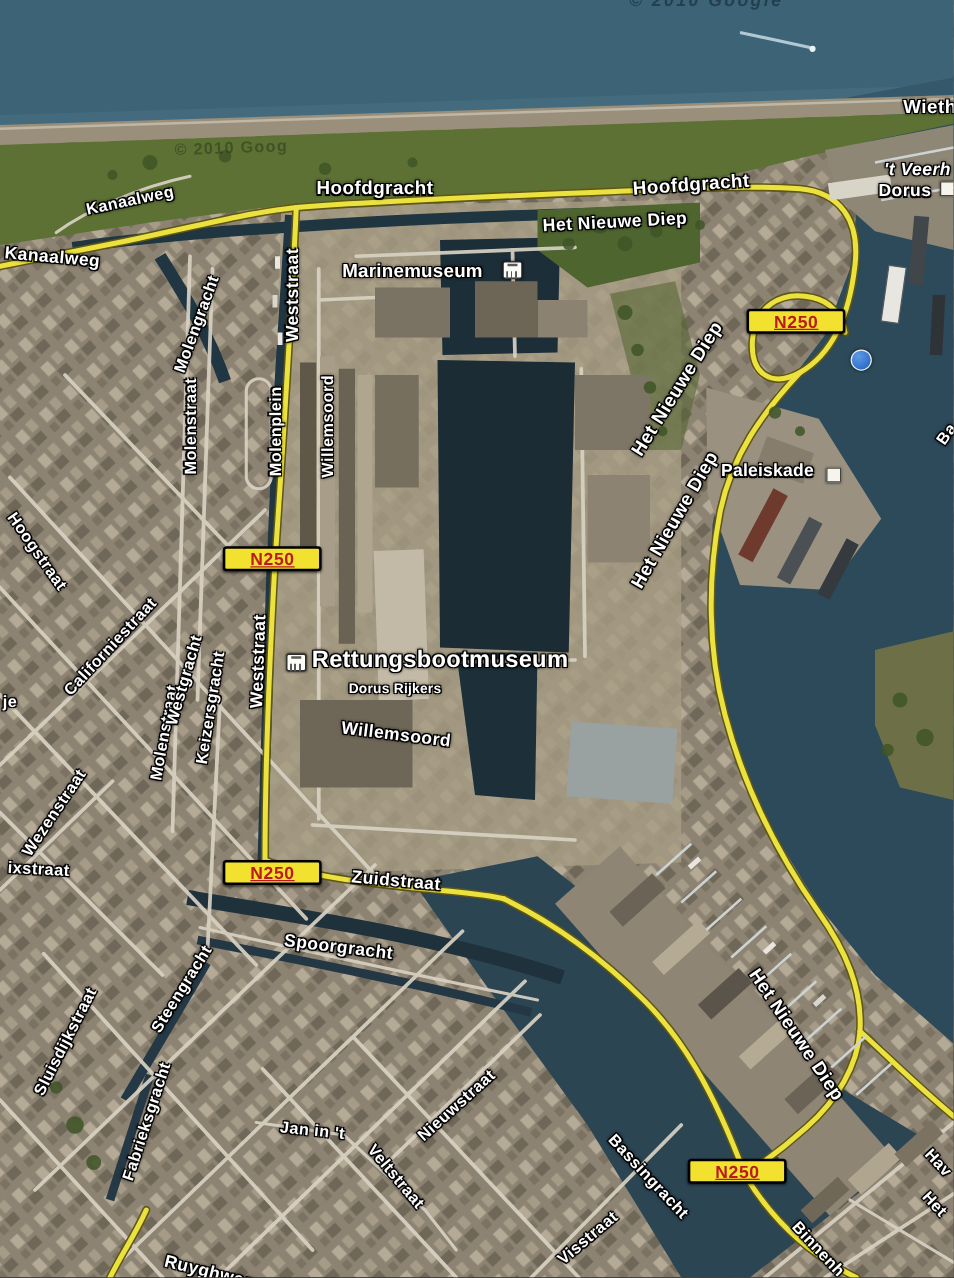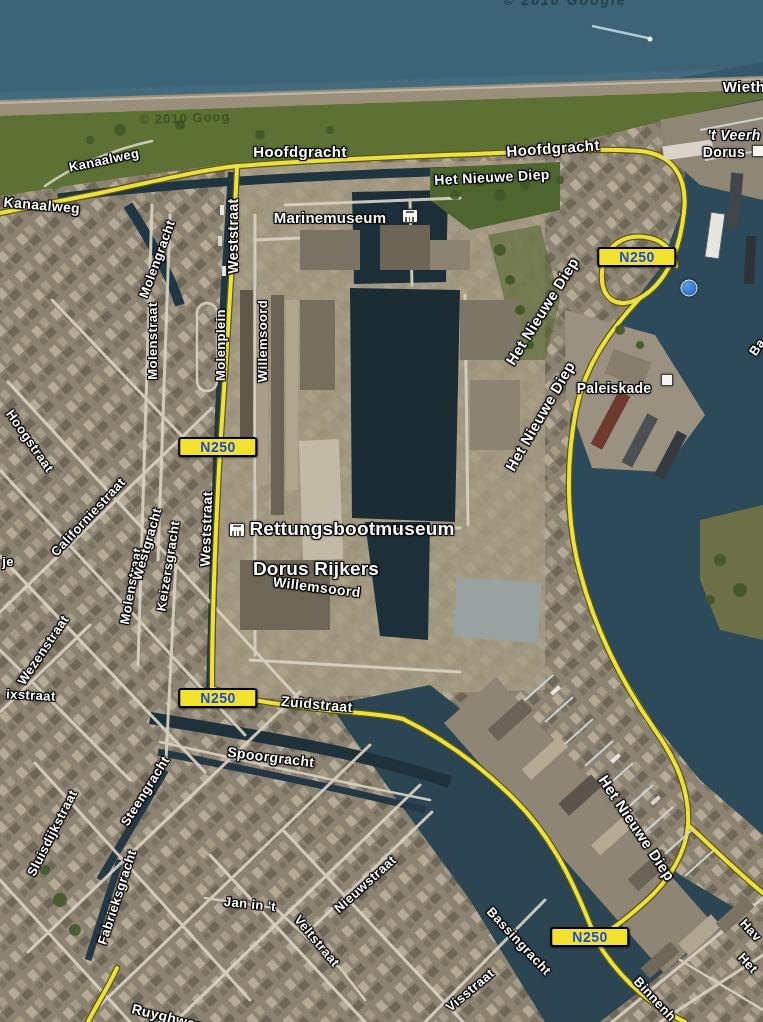--- a/index.html
+++ b/index.html
@@ -10,23 +10,24 @@
   }
   .viewport svg{position:absolute;left:0;top:0;}
   #labels,#icons{position:absolute;left:0;top:0;width:100%;height:100%;pointer-events:none;}
   .label{
     position:absolute;white-space:nowrap;color:#fff;font-weight:bold;
     letter-spacing:.4px;line-height:1;
     text-shadow:-1px -1px 0 #000,1px -1px 0 #000,-1px 1px 0 #000,1px 1px 0 #000,0 0 3px #000,0 0 3px #000;
   }
   .label.poi{letter-spacing:.2px;}
   .label.badge{
-    background:#f2e12f;color:#1d4ed8;border:2px solid #000;border-radius:3px;
+    background:#f2e12f;color:#b91c1c;border:2px solid #000;border-radius:3px;
     padding:1px 20px;text-shadow:none;letter-spacing:.5px;
     box-shadow:0 1px 2px rgba(0,0,0,.55);
+    text-decoration:underline;
   }
   .label.watermark{
     color:rgba(12,34,44,.55);font-weight:bold;letter-spacing:2px;text-shadow:none;
   }
   .label.watermark2{
     color:rgba(30,45,22,.45);font-weight:bold;letter-spacing:1px;text-shadow:none;
   }
   .icon{position:absolute;transform:translate(-50%,-50%);}
   .icon.museum{
     width:14px;height:12px;background:#fdfdf8;border:1px solid #2b2b2b;border-radius:2px;
@@ -246,41 +247,41 @@
       <div class="label road" style="left: 734px; top: 135px; font-size: 14px; transform: translate(-50%, -50%) rotate(0deg); font-style: italic;">'t Veerh</div>
       <div class="label road" style="left: 724px; top: 152px; font-size: 14px; transform: translate(-50%, -50%) rotate(0deg);">Dorus</div>
       <div class="label road" style="left: 300px; top: 151px; font-size: 15px; transform: translate(-50%, -50%) rotate(0deg);">Hoofdgracht</div>
       <div class="label road" style="left: 553px; top: 148px; font-size: 15px; transform: translate(-50%, -50%) rotate(-4deg);">Hoofdgracht</div>
       <div class="label road" style="left: 492px; top: 177px; font-size: 14px; transform: translate(-50%, -50%) rotate(-3deg);">Het Nieuwe Diep</div>
       <div class="label road" style="left: 104px; top: 160px; font-size: 13px; transform: translate(-50%, -50%) rotate(-12deg);">Kanaalweg</div>
       <div class="label road" style="left: 42px; top: 205px; font-size: 14px; transform: translate(-50%, -50%) rotate(5deg);">Kanaalweg</div>
       <div class="label poi" style="left: 330px; top: 217px; font-size: 15px; transform: translate(-50%, -50%) rotate(0deg);">Marinemuseum</div>
       <div class="label road" style="left: 542px; top: 311px; font-size: 15px; transform: translate(-50%, -50%) rotate(-58deg);">Het Nieuwe Diep</div>
       <div class="label road" style="left: 540px; top: 416px; font-size: 15px; transform: translate(-50%, -50%) rotate(-60deg);">Het Nieuwe Diep</div>
-      <div class="label poi" style="left: 614px; top: 388px; font-size: 14px; transform: translate(-50%, -50%) rotate(0deg);">Paleiskade</div>
+      <div class="label poi" style="left: 614px; top: 376px; font-size: 14px; transform: translate(-50%, -50%) rotate(0deg);">Paleiskade</div>
       <div class="label badge" style="left: 637px; top: 257px; font-size: 14px; transform: translate(-50%, -50%) rotate(0deg);">N250</div>
       <div class="label badge" style="left: 218px; top: 447px; font-size: 14px; transform: translate(-50%, -50%) rotate(0deg);">N250</div>
       <div class="label badge" style="left: 218px; top: 698px; font-size: 14px; transform: translate(-50%, -50%) rotate(0deg);">N250</div>
       <div class="label badge" style="left: 590px; top: 937px; font-size: 14px; transform: translate(-50%, -50%) rotate(0deg);">N250</div>
       <div class="label road" style="left: 233px; top: 236px; font-size: 14px; transform: translate(-50%, -50%) rotate(-90deg);">Weststraat</div>
       <div class="label road" style="left: 157px; top: 259px; font-size: 13px; transform: translate(-50%, -50%) rotate(-70deg);">Molengracht</div>
       <div class="label road" style="left: 152px; top: 341px; font-size: 13px; transform: translate(-50%, -50%) rotate(-90deg);">Molenstraat</div>
       <div class="label road" style="left: 220px; top: 345px; font-size: 13px; transform: translate(-50%, -50%) rotate(-90deg);">Molenplein</div>
       <div class="label road" style="left: 262px; top: 341px; font-size: 13px; transform: translate(-50%, -50%) rotate(-90deg);">Willemsoord</div>
       <div class="label road" style="left: 30px; top: 441px; font-size: 13px; transform: translate(-50%, -50%) rotate(55deg);">Hoogstraat</div>
       <div class="label road" style="left: 88px; top: 517px; font-size: 13px; transform: translate(-50%, -50%) rotate(-47deg);">Californiestraat</div>
       <div class="label road" style="left: 131px; top: 586px; font-size: 13px; transform: translate(-50%, -50%) rotate(-80deg);">Molenstraat</div>
       <div class="label road" style="left: 147px; top: 544px; font-size: 13px; transform: translate(-50%, -50%) rotate(-74deg);">Westgracht</div>
       <div class="label road" style="left: 168px; top: 566px; font-size: 13px; transform: translate(-50%, -50%) rotate(-81deg);">Keizersgracht</div>
       <div class="label road" style="left: 206px; top: 529px; font-size: 14px; transform: translate(-50%, -50%) rotate(-88deg);">Weststraat</div>
       <div class="label road" style="left: 43px; top: 650px; font-size: 13px; transform: translate(-50%, -50%) rotate(-56deg);">Wezenstraat</div>
       <div class="label road" style="left: 8px; top: 561px; font-size: 13px; transform: translate(-50%, -50%) rotate(0deg);">je</div>
       <div class="label road" style="left: 31px; top: 695px; font-size: 13px; transform: translate(-50%, -50%) rotate(3deg);">ixstraat</div>
       <div class="label poi" style="left: 352px; top: 528px; font-size: 19px; transform: translate(-50%, -50%) rotate(0deg);">Rettungsbootmuseum</div>
-      <div class="label poi" style="left: 316px; top: 568px; font-size: 19px; transform: translate(-50%, -50%) rotate(0deg);">Dorus Rijkers</div>
+      <div class="label poi" style="left: 316px; top: 552px; font-size: 11px; transform: translate(-50%, -50%) rotate(0deg);">Dorus Rijkers</div>
       <div class="label road" style="left: 317px; top: 587px; font-size: 14px; transform: translate(-50%, -50%) rotate(7deg);">Willemsoord</div>
       <div class="label road" style="left: 317px; top: 704px; font-size: 14px; transform: translate(-50%, -50%) rotate(5deg);">Zuidstraat</div>
       <div class="label road" style="left: 271px; top: 757px; font-size: 14px; transform: translate(-50%, -50%) rotate(7deg);">Spoorgracht</div>
       <div class="label road" style="left: 145px; top: 791px; font-size: 13px; transform: translate(-50%, -50%) rotate(-58deg);">Steengracht</div>
       <div class="label road" style="left: 52px; top: 833px; font-size: 13px; transform: translate(-50%, -50%) rotate(-63deg);">Sluisdijkstraat</div>
       <div class="label road" style="left: 117px; top: 897px; font-size: 13px; transform: translate(-50%, -50%) rotate(-72deg);">Fabrieksgracht</div>
       <div class="label road" style="left: 250px; top: 904px; font-size: 13px; transform: translate(-50%, -50%) rotate(6deg);">Jan in 't</div>
       <div class="label road" style="left: 317px; top: 941px; font-size: 13px; transform: translate(-50%, -50%) rotate(50deg);">Veltstraat</div>
       <div class="label road" style="left: 365px; top: 884px; font-size: 13px; transform: translate(-50%, -50%) rotate(-42deg);">Nieuwstraat</div>
       <div class="label road" style="left: 519px; top: 941px; font-size: 13px; transform: translate(-50%, -50%) rotate(47deg);">Bassingracht</div>

